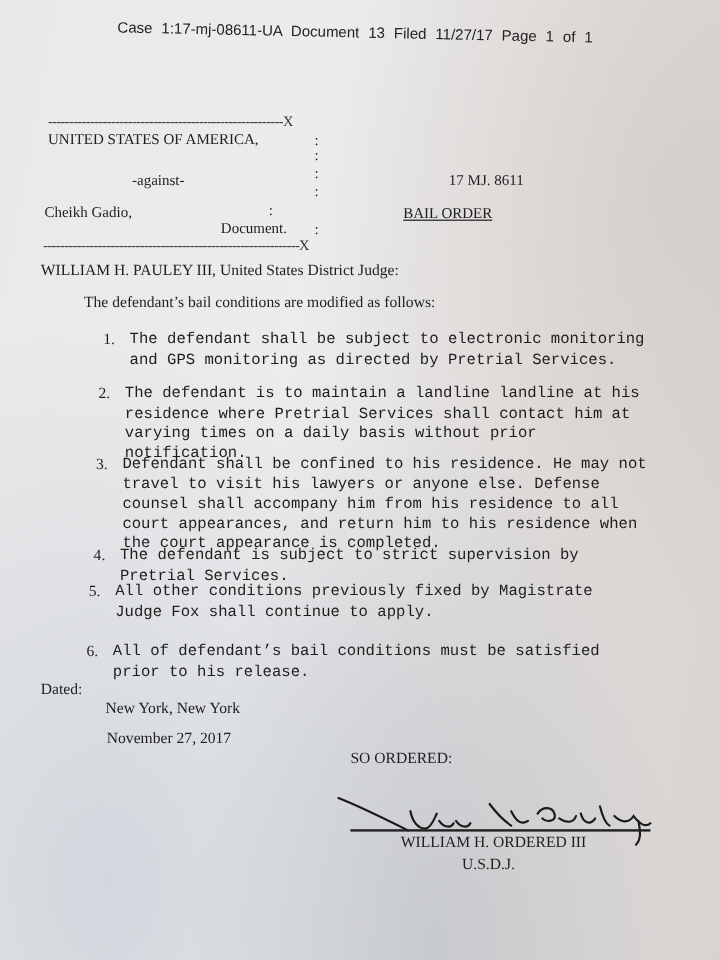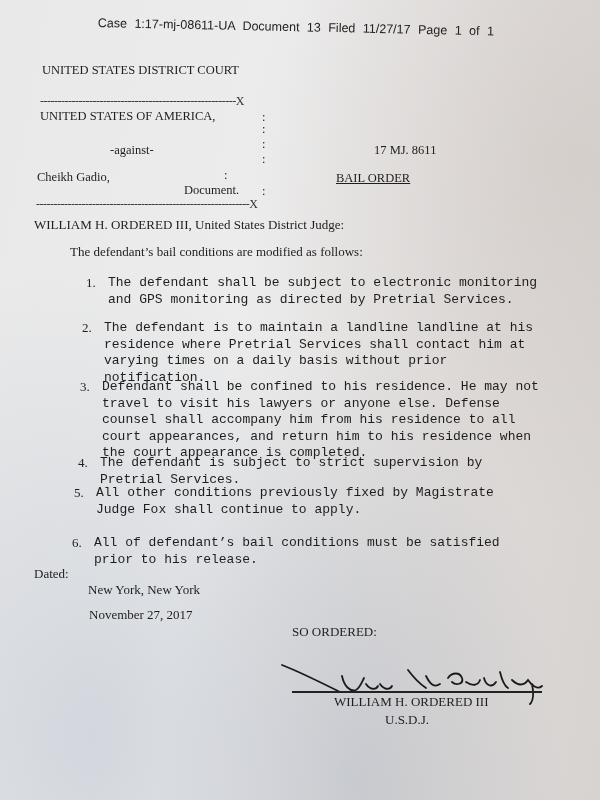--- a/index.html
+++ b/index.html
@@ -35,40 +35,39 @@
 <div class="shade"></div>
 
 <div class="abs header-line">
   <span>Case 1:17-mj-08611-UA</span>
   <span>Document 13</span>
   <span>Filed 11/27/17</span>
   <span>Page 1 of 1</span>
 </div>
 
 <div class="abs caption" style="left:42px; top:63px;">
-  <div>UNITED STATES DISTRICT COURT</div>
 </div>
 <div class="abs rule" style="left:40px; top:94px;">--------------------------------------------------------X</div>
 <div class="abs caption" style="left:40px; top:109px;">UNITED STATES OF AMERICA,</div>
 <div class="abs caption" style="left:110px; top:143px;">-against-</div>
 <div class="abs caption" style="left:37px; top:170px;">Cheikh Gadio,</div>
 <div class="abs caption" style="left:184px; top:183px;">Document.</div>
 <div class="abs rule" style="left:36px; top:197px;">-------------------------------------------------------------X</div>
 
 <div class="abs caption" style="left:262px; top:110px;">:</div>
 <div class="abs caption" style="left:262px; top:122px;">:</div>
 <div class="abs caption" style="left:262px; top:137px;">:</div>
 <div class="abs caption" style="left:262px; top:152px;">:</div>
 <div class="abs caption" style="left:224px; top:168px;">:</div>
 <div class="abs caption" style="left:262px; top:184px;">:</div>
 
 <div class="abs caption" style="left:374px; top:143px;">17 MJ. 8611</div>
 <div class="abs caption underline" style="left:336px; top:171px;">BAIL ORDER</div>
 
-<div class="abs body-text" style="left:34px; top:217px;">WILLIAM H. ORDERED III, United States District Judge:</div>
+<div class="abs body-text" style="left:34px; top:217px;">WILLIAM H. PAULEY III, United States District Judge:</div>
 <div class="abs body-text" style="left:70px; top:244px;text-align:center;">The defendant’s bail conditions are modified as follows:</div>
 
 <div class="item" style="top:275px;">
   <span class="num">1.</span>
   <div class="txt">The defendant shall be subject to electronic monitoring and GPS monitoring as directed by Pretrial Services.</div>
 </div>
 <div class="item" style="top:320px; left:82px;">
   <span class="num">2.</span>
   <div class="txt">The defendant is to maintain a landline landline at his residence where Pretrial Services shall contact him at varying times on a daily basis without prior notification.</div>
 </div>

